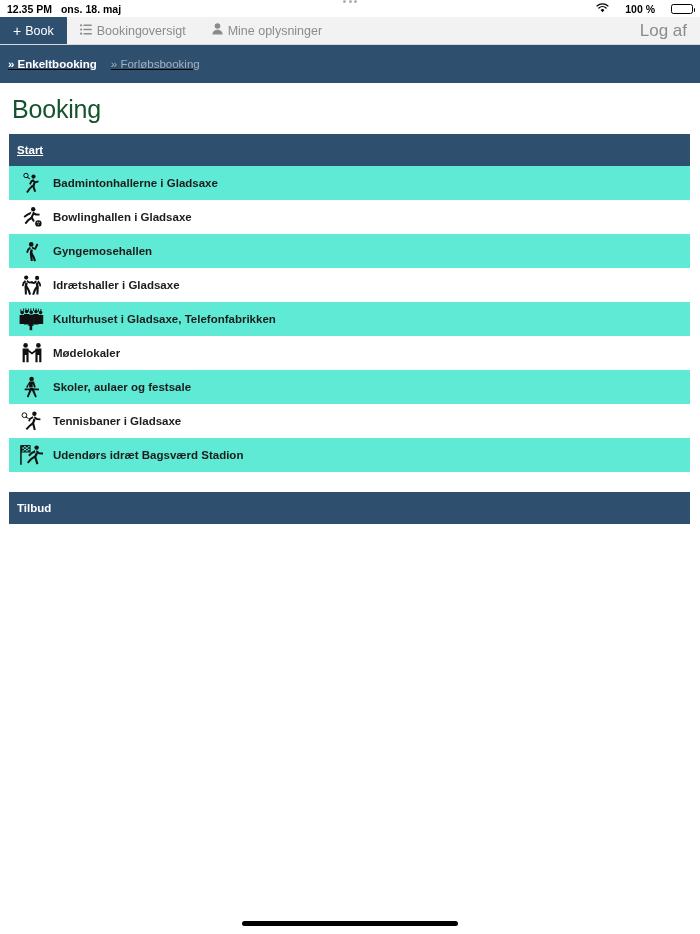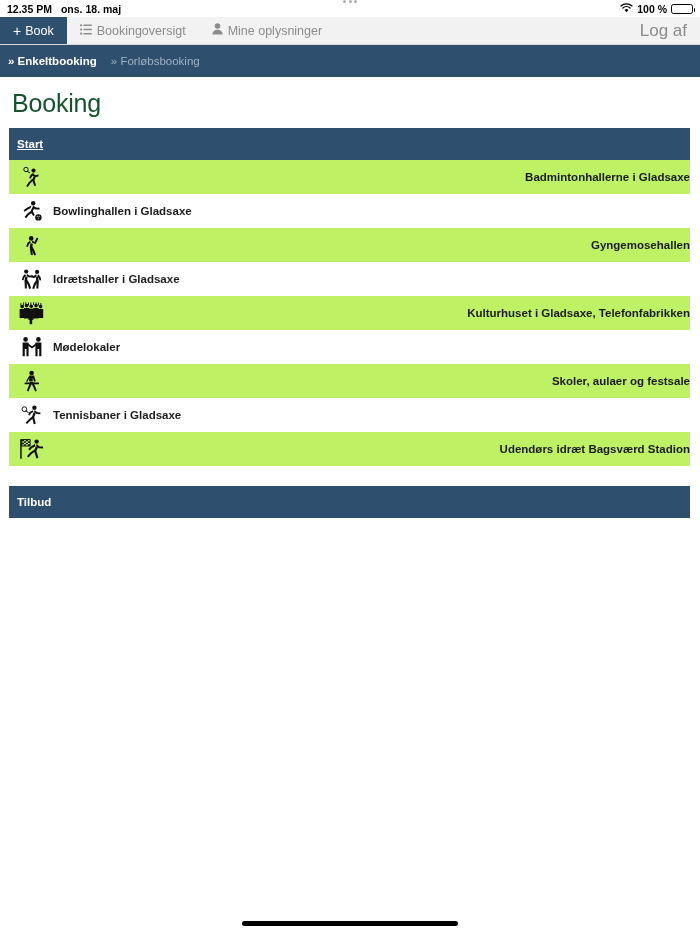--- a/index.html
+++ b/index.html
@@ -46,21 +46,21 @@
   .sb-dot {
     width: 3px;
     height: 3px;
     border-radius: 50%;
     background: #b0b0b0;
   }
   .sb-right {
     margin-left: auto;
     display: flex;
     align-items: center;
-    gap: 4px;
+    gap: 16px;
     white-space: nowrap;
   }
   .wifi-icon { display: block; }
   .battery {
     width: 22px;
     height: 10px;
     border: 1px solid #000;
     border-radius: 2.5px;
     position: relative;
     box-sizing: border-box;
@@ -115,27 +115,28 @@
     align-items: center;
     padding: 0 13px;
     color: #8b8b8b;
     font-size: 17px;
     white-space: nowrap;
   }
   .icon-inline { display: block; }
 
   
   .breadcrumb {
-    height: 32px;
+    height: 38px;
     background: #2f4f6e;
     display: flex;
     align-items: center;
     gap: 14px;
     padding: 0 8px;
     font-size: 11.5px;
+    text-decoration: underline;
   }
   .crumb-active {
     color: #ffffff;
     font-weight: bold;
     white-space: nowrap;
   }
   .crumb {
     color: #9fb2c4;
     white-space: nowrap;
   }
@@ -166,22 +167,21 @@
   .list-row {
     display: flex;
     align-items: center;
     gap: 8px;
     height: 34px;
     padding-left: 10px;
     box-sizing: border-box;
     background: #ffffff;
   }
   .list-row.alt {
-    background: #bef264;
-    justify-content: space-between;
+    background: #5eead4;
   }
   .row-icon {
     width: 26px;
     height: 26px;
     flex: 0 0 26px;
     display: flex;
     align-items: center;
     justify-content: center;
   }
   .row-label {

